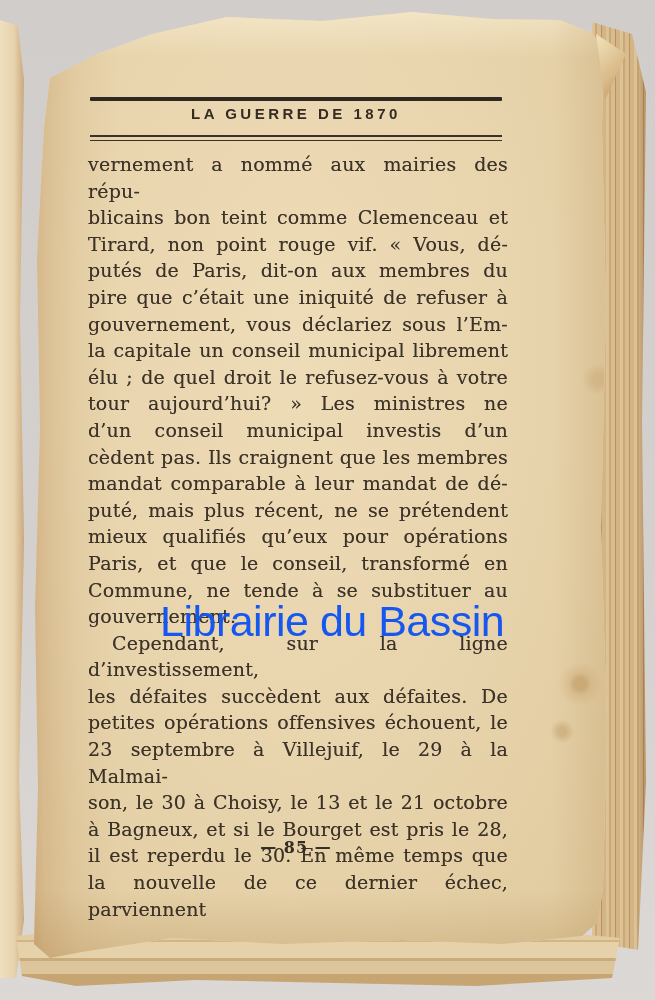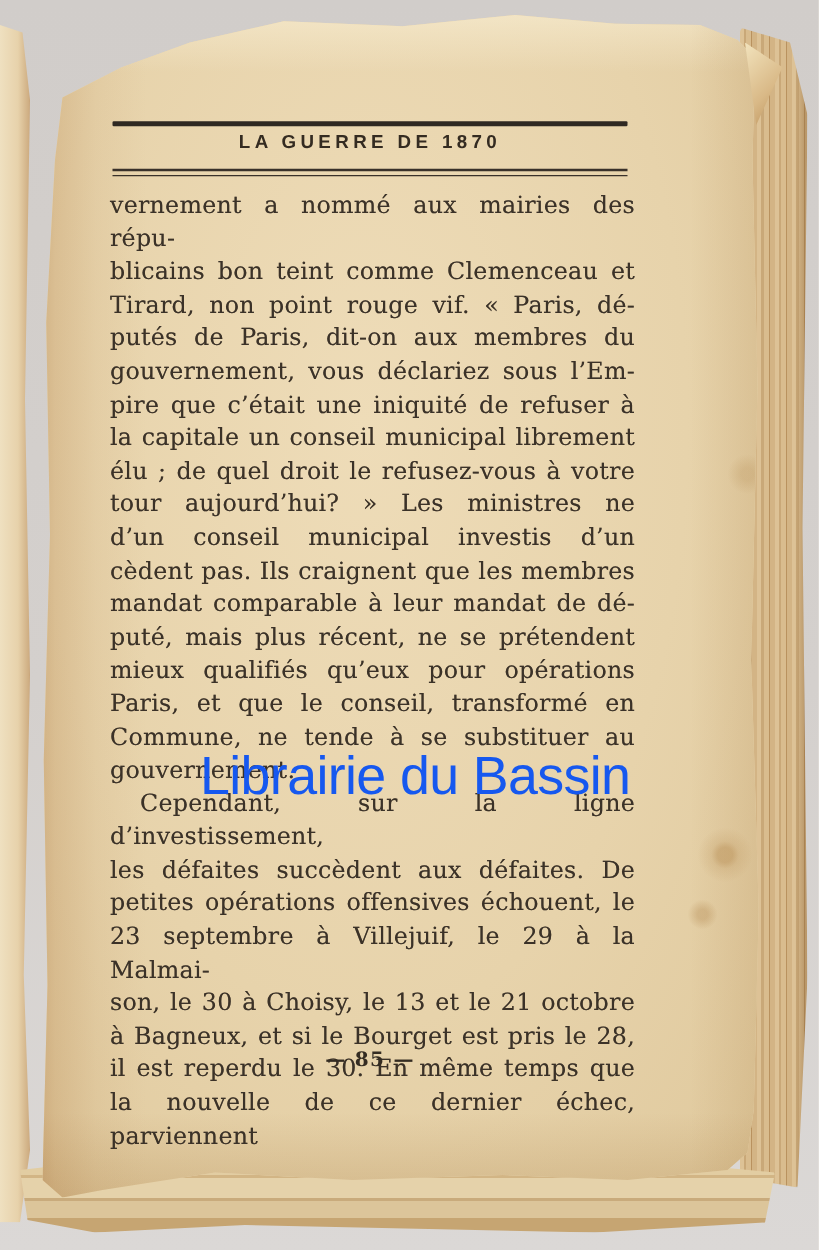--- a/index.html
+++ b/index.html
@@ -101,24 +101,24 @@
   <div class="corner-fold"></div>
 
   <div class="page">
     <div class="rule-thick"></div>
     <div class="running-head">LA GUERRE DE 1870</div>
     <div class="rule-double"></div>
 
     <div class="body-text">
         <div class="line">vernement a nommé aux mairies des répu-</div>
         <div class="line">blicains bon teint comme Clemenceau et</div>
-        <div class="line">Tirard, non point rouge vif. « Paris, dé-</div>
+        <div class="line">Tirard, non point rouge vif. « Vous, dé-</div>
         <div class="line">putés de Paris, dit-on aux membres du</div>
+        <div class="line">pire que c’était une iniquité de refuser à</div>
         <div class="line">gouvernement, vous déclariez sous l’Em-</div>
-        <div class="line">pire que c’était une iniquité de refuser à</div>
         <div class="line">la capitale un conseil municipal librement</div>
         <div class="line">élu ; de quel droit le refusez-vous à votre</div>
         <div class="line">tour aujourd’hui? » Les ministres ne</div>
         <div class="line">d’un conseil municipal investis d’un</div>
         <div class="line">cèdent pas. Ils craignent que les membres</div>
         <div class="line">mandat comparable à leur mandat de dé-</div>
         <div class="line">puté, mais plus récent, ne se prétendent</div>
         <div class="line">mieux qualifiés qu’eux pour opérations</div>
         <div class="line">Paris, et que le conseil, transformé en</div>
         <div class="line">Commune, ne tende à se substituer au</div>

